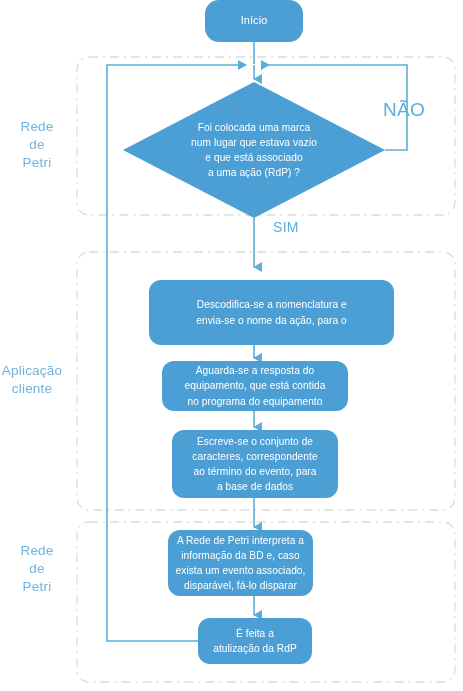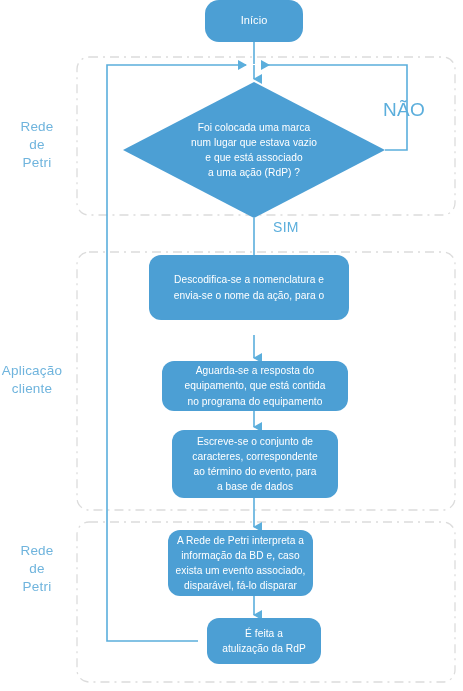--- a/index.html
+++ b/index.html
@@ -140,21 +140,21 @@
 
   <div class="node decision" style="left:123px; top:82px; width:262px; height:136px;">
     <div class="decision-text">
       <div>Foi colocada uma marca</div>
       <div>num lugar que estava vazio</div>
       <div>e que está associado</div>
       <div>a uma ação (RdP) ?</div>
     </div>
   </div>
 
-  <div class="node rounded" style="left:149px; top:255px; width:200px; height:65px;">
+  <div class="node rounded" style="left:149px; top:280px; width:245px; height:65px;text-align:right;">
     <div>
       <div>Descodifica-se a nomenclatura e</div>
       <div>envia-se o nome da ação, para o</div>
     </div>
   </div>
 
   <div class="node rounded" style="left:162px; top:361px; width:186px; height:50px;">
     <div>
       <div>Aguarda-se a resposta do</div>
       <div>equipamento, que está contida</div>
@@ -173,21 +173,21 @@
 
   <div class="node rounded" style="left:168px; top:530px; width:145px; height:66px;">
     <div>
       <div>A Rede de Petri interpreta a</div>
       <div>informação da BD e, caso</div>
       <div>exista um evento associado,</div>
       <div>disparável, fá-lo disparar</div>
     </div>
   </div>
 
-  <div class="node rounded" style="left:198px; top:618px; width:114px; height:46px;margin-left:9px;">
+  <div class="node rounded" style="left:198px; top:618px; width:114px; height:46px;">
     <div>
       <div>É feita a</div>
       <div>atulização da RdP</div>
     </div>
   </div>
 
   <div class="edge-label" style="left:383px; top:99px;">NÃO</div>
   <div class="edge-label small" style="left:237px; top:219px;margin-left:36px;">SIM</div>
 
 </div>

